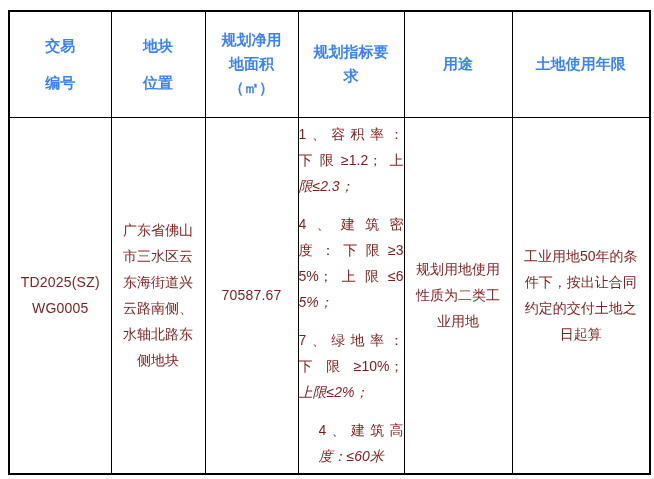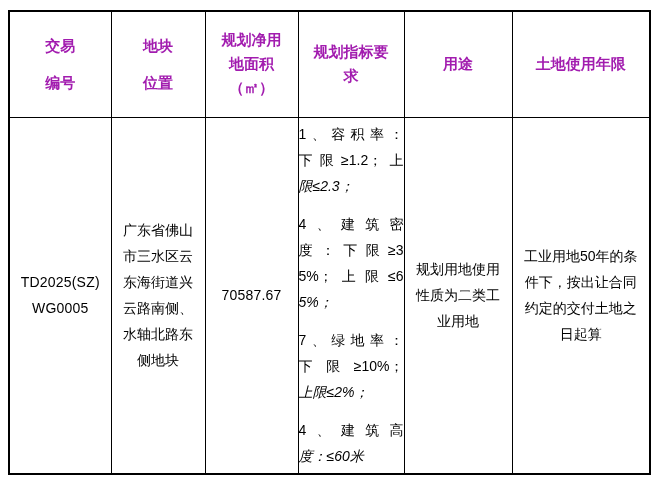--- a/index.html
+++ b/index.html
@@ -24,38 +24,38 @@
     vertical-align:middle;
     text-align:center;
     padding:0;
     overflow:hidden;
   }
   .land-table thead tr{height:106px;}
   .land-table tbody tr{height:357px;}
   .land-table th{
     font-weight:bold;
     font-size:15px;
-    color:#a21caf;
+    color:#3b82f6;
   }
   .land-table td{
     font-size:14px;
     line-height:26px;
-    color:#000000;
+    color:#7f1d1d;
   }
   .lh37{line-height:37px;}
   .lh24{line-height:24px;}
   .num-cell{font-size:15px;letter-spacing:0.2px;}
   .code-cell{font-size:14px;letter-spacing:0.2px;}
   .indicators-cell{
     vertical-align:middle;
     text-align:left;
     padding:0 9px;
   }
   .para{margin:0 0 12px 0;}
-  .para:last-child{margin-bottom:0;}
+  .para:last-child{margin-bottom:0;margin-left:20px;}
   .jline{
     line-height:26px;
     white-space:nowrap;
     text-align:justify;
     text-align-last:justify;
     overflow:hidden;
   }
   .jline.jlast{
     text-align-last:left;
     font-style:italic;

